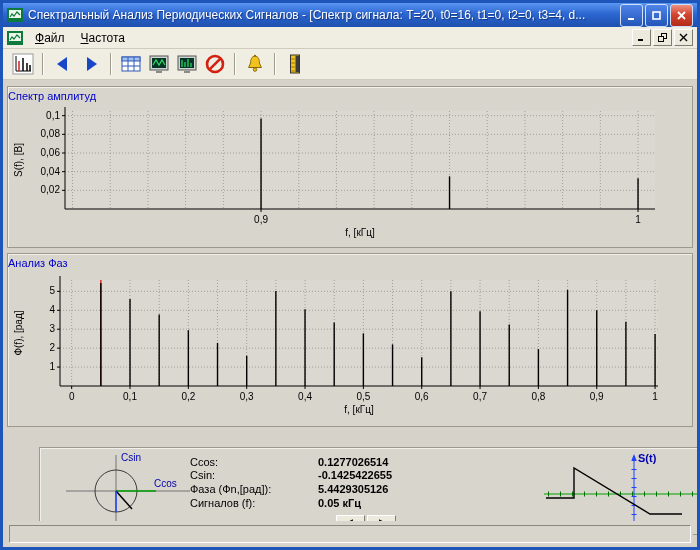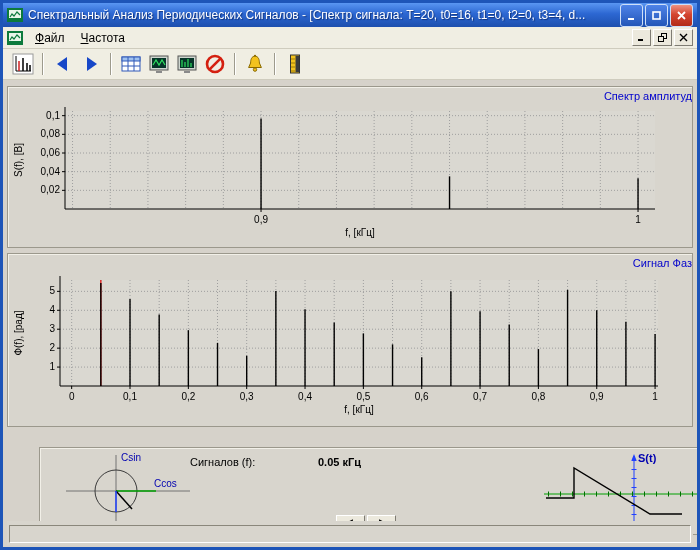--- a/index.html
+++ b/index.html
@@ -20,21 +20,21 @@
   .menu-item::first-letter{text-decoration:underline;}
   .mdi-icon{width:16px;height:16px;margin:0 4px 0 2px;}
   .mdi-btns{margin-left:auto;display:flex;gap:2px;padding-right:2px;}
   .mdi-btn{width:17px;height:15px;background:#ece9dd;border:1px solid;border-color:#fff #7f7c73 #7f7c73 #fff;display:flex;align-items:center;justify-content:center;}
   
   .toolbar{height:30px;background:#f0eee3;display:flex;align-items:center;padding:0 6px;border-bottom:1px solid #cfccbe;}
   .tool-btn{width:28px;height:26px;display:flex;align-items:center;justify-content:center;}
   .tool-sep{width:0;height:22px;border-left:1px solid #9d9a8c;border-right:1px solid #ffffff;margin:0 5px;}
   
   .panel{position:absolute;left:4px;width:686px;background:#d8d5cd;border:1px solid #9b988c;box-shadow:inset 1px 1px 0 #f2f0e8;box-sizing:border-box;}
-  .chart-title{position:absolute;top:3px;left:0;width:100%;text-align:right;color:#0000cc;font-size:11px;}
+  .chart-title{position:absolute;top:3px;left:0;width:100%;text-align:left;color:#0000cc;font-size:11px;}
   .panel svg{position:absolute;left:0;top:0;}
   #amp-panel{top:83px;height:162px;}
   #phase-panel{top:250px;height:174px;}
   #bottom-panel{top:444px;height:88px;margin-left:32px;}
   
   .readouts{position:absolute;left:150px;top:7px;font-size:11px;color:#000;}
   .readout-row{display:flex;height:13.6px;align-items:center;}
   .readout-row .lbl{width:128px;}
   .readout-row .val{font-weight:bold;}
   .stepper{position:absolute;left:296px;top:67px;display:flex;gap:2px;}
@@ -300,38 +300,50 @@
         <text x="47" y="97.14285714285714" text-anchor="end" font-size="10" fill="#000">2</text>
         <line x1="49" y1="75.21428571428572" x2="52" y2="75.21428571428572" stroke="#000"></line>
         <text x="47" y="78.21428571428572" text-anchor="end" font-size="10" fill="#000">3</text>
         <line x1="49" y1="56.28571428571428" x2="52" y2="56.28571428571428" stroke="#000"></line>
         <text x="47" y="59.28571428571428" text-anchor="end" font-size="10" fill="#000">4</text>
         <line x1="49" y1="37.35714285714285" x2="52" y2="37.35714285714285" stroke="#000"></line>
         <text x="47" y="40.35714285714285" text-anchor="end" font-size="10" fill="#000">5</text>
         <text x="351" y="159" text-anchor="middle" font-size="10" fill="#000">f, [кГц]</text>
         <text x="14" y="79" text-anchor="middle" font-size="10" fill="#000" transform="rotate(-90 14 79)">Ф(f), [рад]</text>
       </svg>
-    <div class="chart-title">Сигнал Фаз</div>
+    <div class="chart-title">Анализ Фаз</div>
   </div>
 
   <div class="panel" id="bottom-panel">
 
     <svg width="140" height="84" style="position:absolute;left:18px;top:1px;">
       <line x1="58" y1="6" x2="58" y2="78" stroke="#737373"></line>
       <line x1="8" y1="42" x2="132" y2="42" stroke="#737373"></line>
       <circle cx="58" cy="42" r="21" fill="none" stroke="#3a3a3a"></circle>
       <line x1="58" y1="42" x2="98" y2="42" stroke="#00a000" stroke-width="1.5"></line>
       <line x1="58" y1="42" x2="74" y2="60" stroke="#000000" stroke-width="1.5"></line>
       <line x1="58" y1="42" x2="58" y2="63" stroke="#2040ff" stroke-width="1.5"></line>
       <text x="63" y="12" font-size="10" fill="#0000b0">Csin</text>
       <text x="96" y="38" font-size="10" fill="#0000b0">Ccos</text>
     </svg>
 
     <div class="readouts">
       <div class="readout-row">
+        <span class="lbl">Ccos:</span>
+        <span class="val">0.1277026514</span>
+      </div>
+      <div class="readout-row">
+        <span class="lbl">Csin:</span>
+        <span class="val">-0.1425422655</span>
+      </div>
+      <div class="readout-row">
+        <span class="lbl">Фаза (Фn,[рад]):</span>
+        <span class="val">5.4429305126</span>
+      </div>
+      <div class="readout-row">
         <span class="lbl">Сигналов (f):</span>
         <span class="val">0.05 кГц</span>
       </div>
     </div>
 
     <div class="stepper">
       <div class="step-btn">◄</div>
       <div class="step-btn">►</div>
     </div>
 

